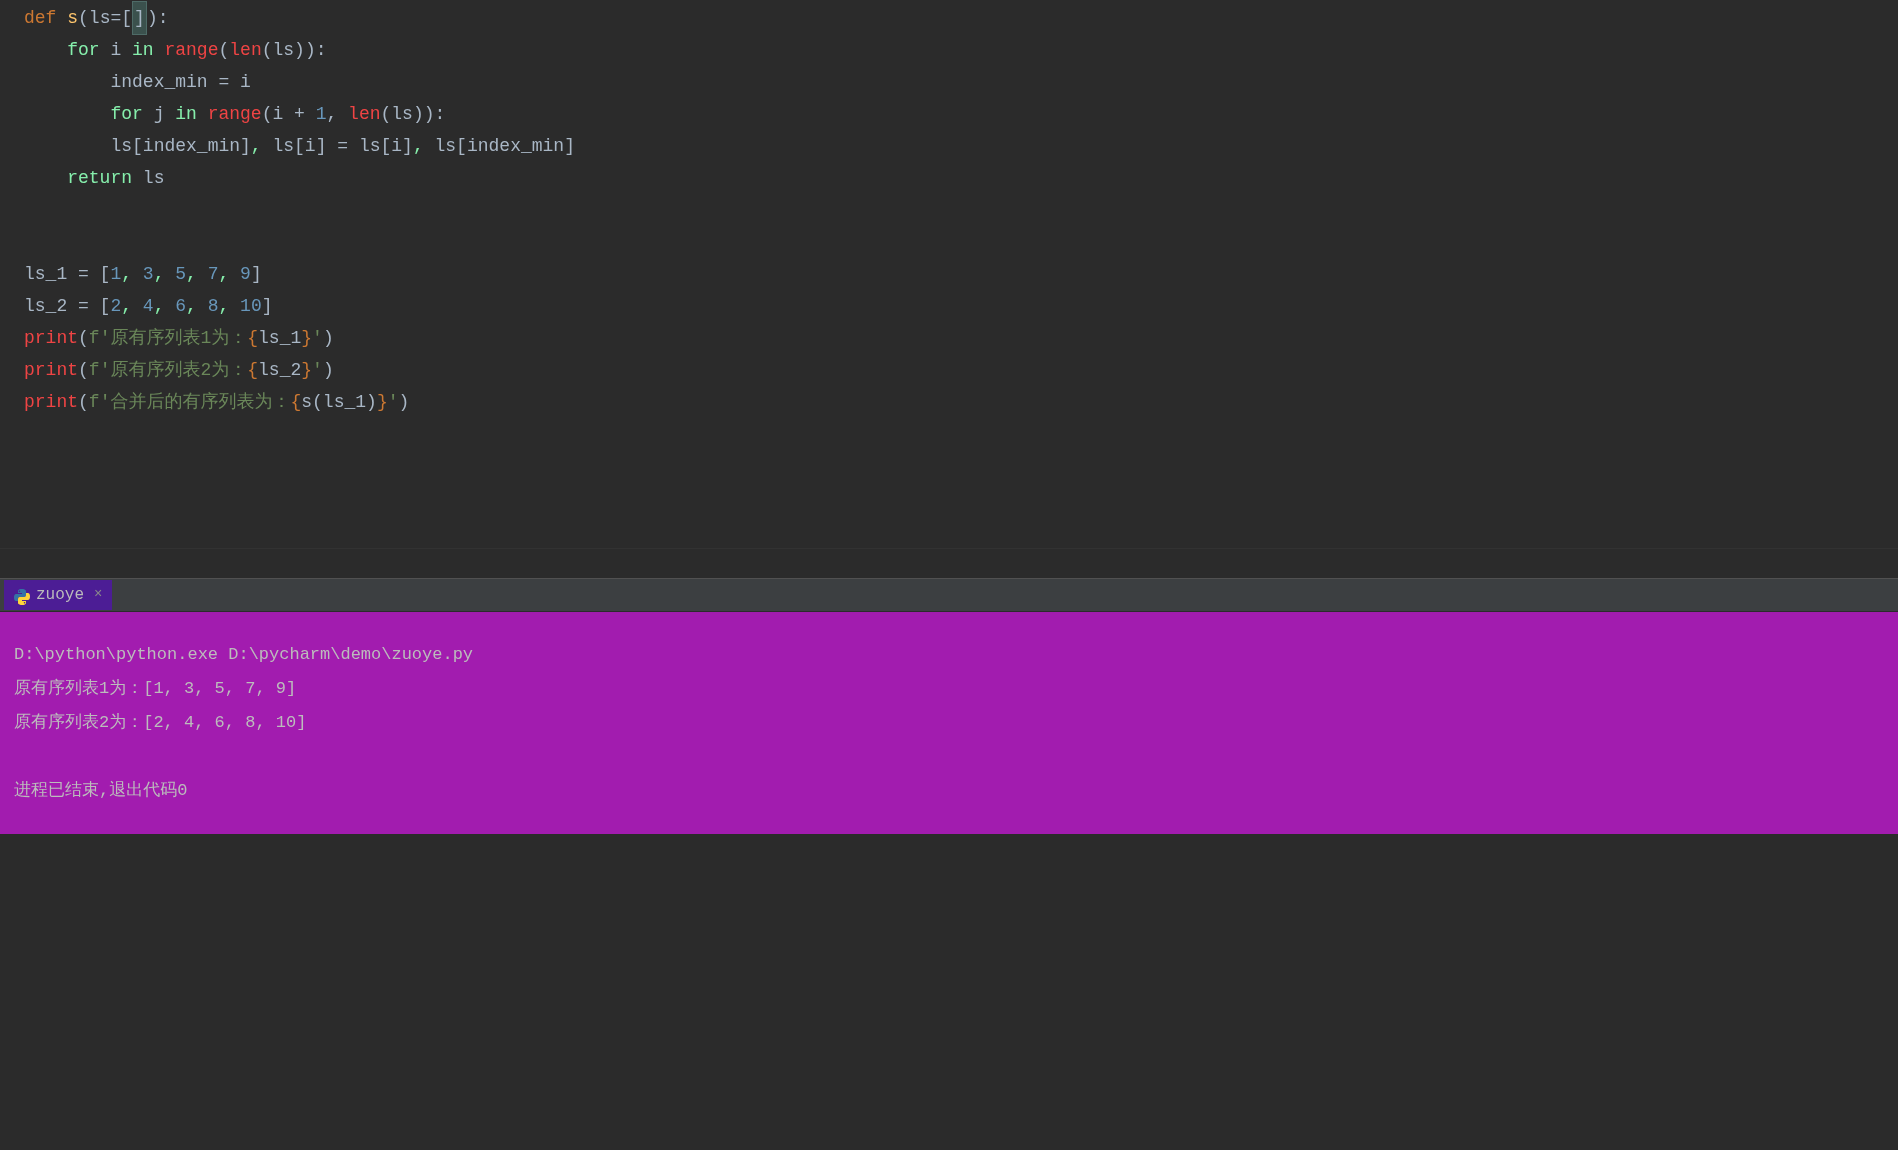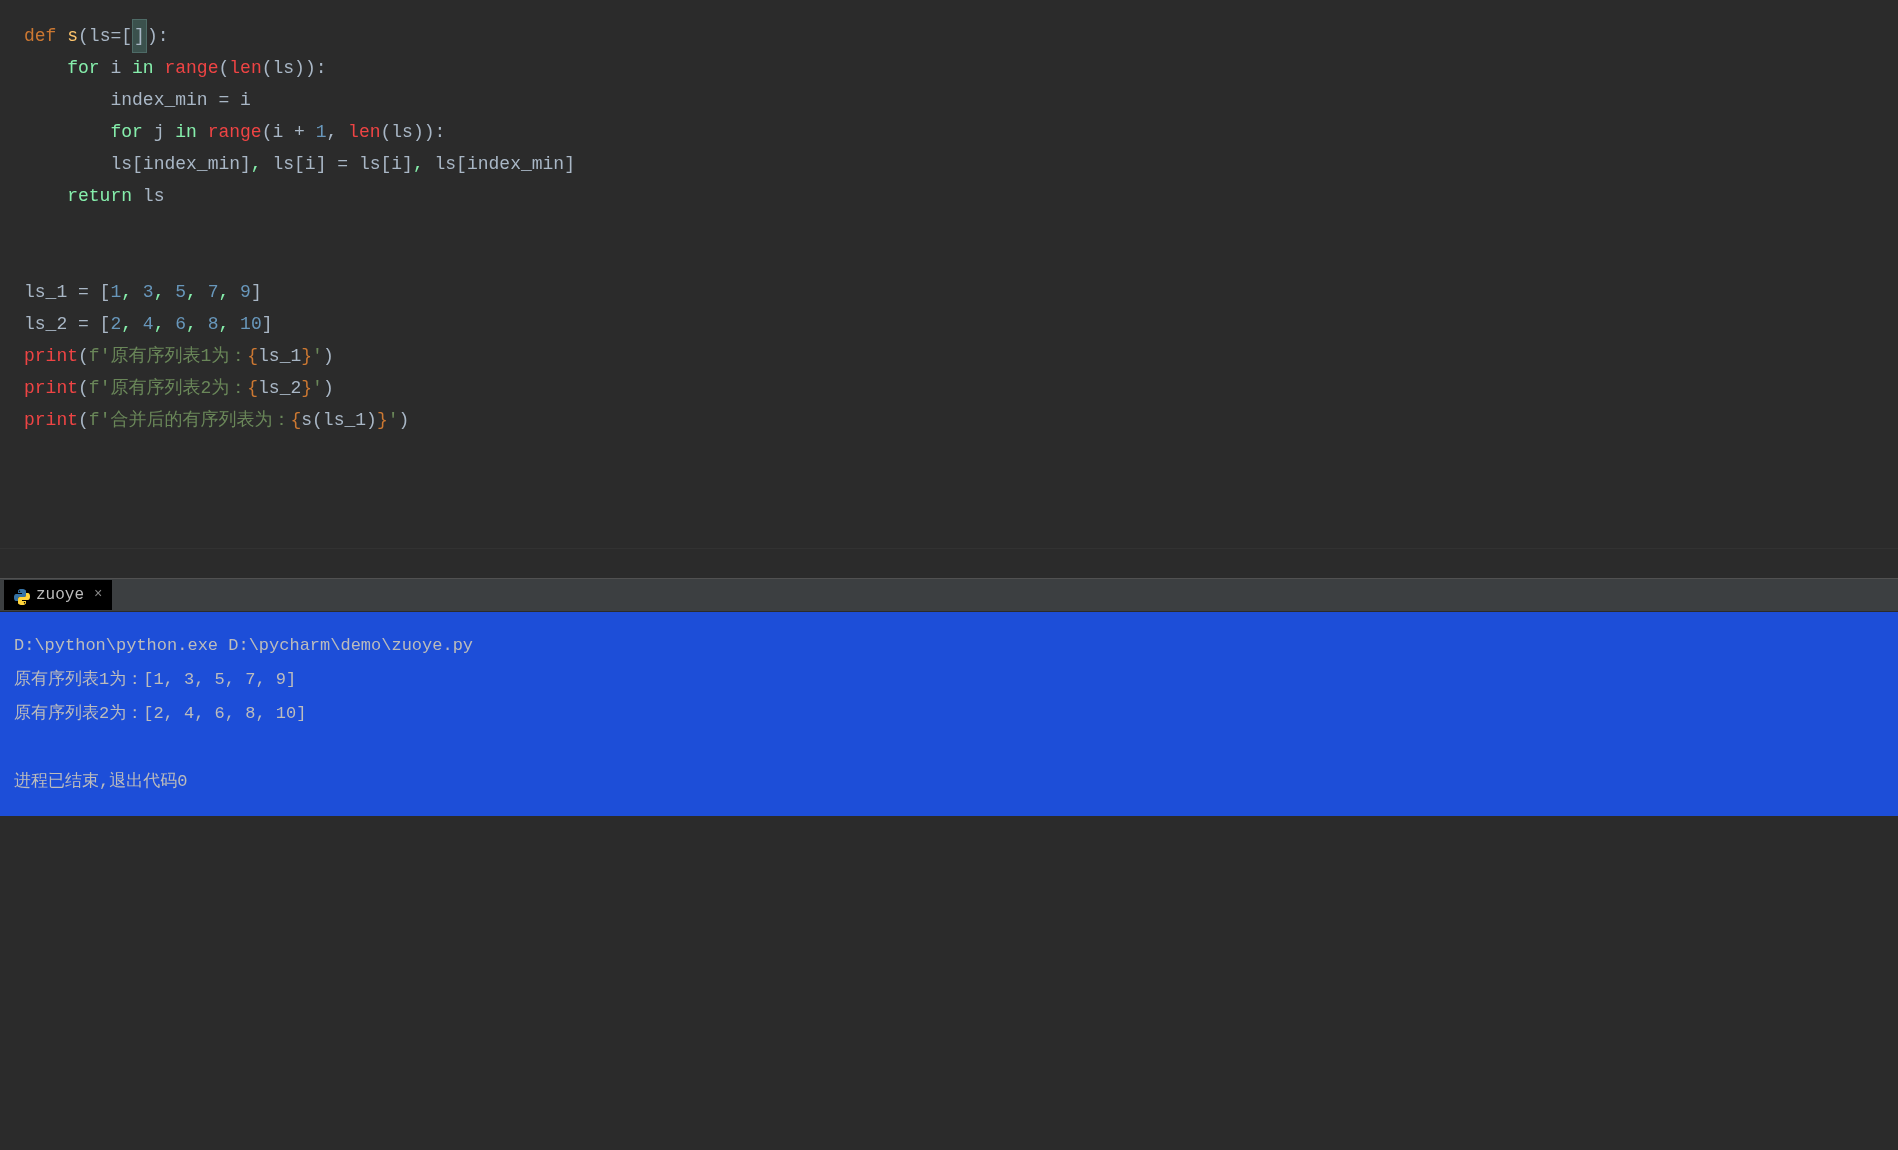--- a/index.html
+++ b/index.html
@@ -7,21 +7,21 @@
     background: #2b2b2b;
     color: #a9b7c6;
     font-family: 'Consolas', 'Monaco', 'Courier New', monospace;
     font-size: 18px;
     line-height: 1.8;
     width: 1898px;
     height: 1150px;
     overflow: hidden;
   }
   .editor-pane {
-    padding: 20px 0 20px 10px;
+    padding: 2px 0 20px 10px;
     background: #2b2b2b;
     height: 548px;
   }
   .code-line {
     white-space: pre;
     height: 32px;
     display: flex;
     align-items: center;
   }
   .gutter-mark {
@@ -53,42 +53,42 @@
   .tool-window-tabs {
     background: #3c3f41;
     border-top: 1px solid #515151;
     border-bottom: 1px solid #2b2b2b;
     height: 34px;
     display: flex;
     align-items: center;
     padding-left: 4px;
   }
   .run-tab {
-    background: #000000;
+    background: #4c1d95;
     color: #bbbbbb;
     padding: 4px 10px;
     display: flex;
     align-items: center;
     gap: 6px;
     height: 30px;
     font-size: 16px;
   }
   .py-icon {
     width: 16px;
     height: 16px;
     display: inline-block;
   }
   .close-x {
     color: #8a8a8a;
     margin-left: 4px;
     font-size: 14px;
   }
   .console-pane {
-    background: #1d4ed8;
-    padding: 17px 14px;
+    background: #a21caf;
+    padding: 26px 14px;
     color: #bcbcbc;
     font-size: 17px;
     line-height: 2.0;
   }
   .console-line {
     white-space: pre;
   }
 </style>
 </head>
 <body>

